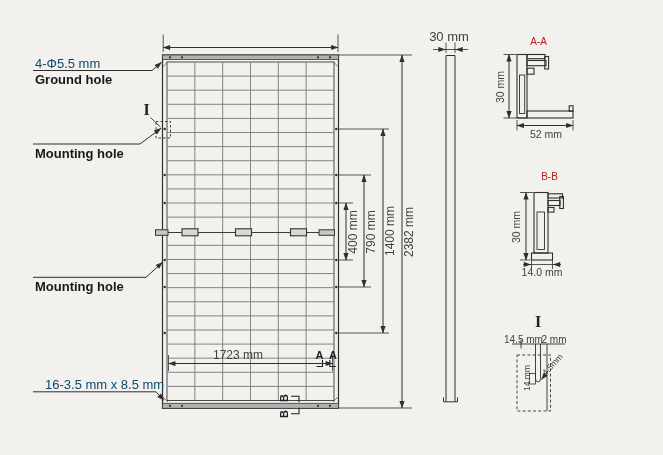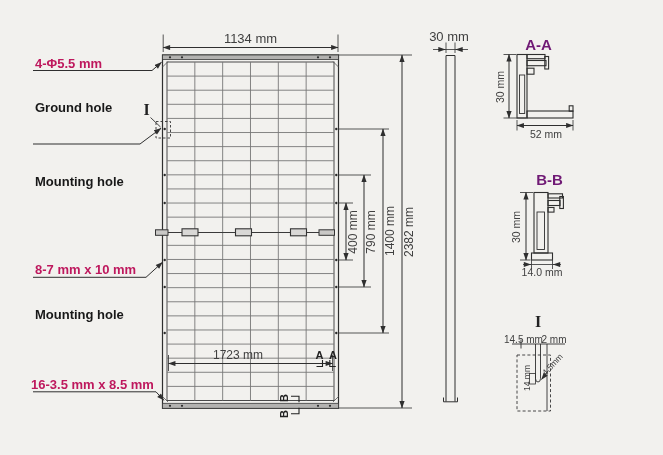--- a/index.html
+++ b/index.html
@@ -1,29 +1,29 @@
 <!DOCTYPE html>
 <html><head>
 <meta charset="utf-8">
 <style>
   html,body{margin:0;padding:0;background:#f2f1ee;}
   .stage{position:relative;width:663px;height:455px;background:#f2f1ee;
          font-family:"Liberation Sans",sans-serif;overflow:hidden;}
   .stage svg{position:absolute;left:0;top:0;}
   .t{position:absolute;white-space:nowrap;color:#3f3f3f;font-size:13px;line-height:1.15;}
-  .dim{color:#be185d;font-weight:700;}
-  .name{color:#181818;font-weight:700;margin-top:28px;}
+  .dim{color:#0c4a6e;font-weight:400;}
+  .name{color:#181818;font-weight:700;}
   .c{text-align:center;}
   .rot{transform:translate(-50%,-50%) rotate(-90deg);}
   .rot45{transform:translate(-50%,-50%) rotate(-47deg);}
   .s10{font-size:10.5px;}
   .s12{font-size:12px;}
   .s9{font-size:10px;}
   .s85{font-size:8.5px;}
-  .ttl{font-weight:700;font-size:15px;color:#701a75;}
+  .ttl{font-weight:400;font-size:10px;color:#b91c1c;}
   .mark{font-weight:700;font-size:11px;color:#222;}
   .srf{font-family:"Liberation Serif",serif;font-weight:700;font-size:16px;color:#222;}
 </style>
 </head>
 <body>
 
 <div class="stage">
 
 <svg width="663" height="455" viewBox="0 0 663 455">
   <defs>
@@ -209,25 +209,23 @@
     <rect x="517" y="355" width="33.5" height="56" stroke="#333" stroke-dasharray="3,2.2"></rect>
     <line x1="547" y1="344" x2="547" y2="411"></line>
     <rect x="529.5" y="373.5" width="6" height="10.5" stroke-width="0.8"></rect>
     <line x1="548.5" y1="370.5" x2="541.5" y2="379.5" marker-end="url(#arr)"></line>
   </g>
 </svg>
 
 <div class="t dim" style="left:35px;top:57px">4-Φ5.5 mm</div>
 <div class="t name" style="left:35px;top:73px">Ground hole</div>
 <div class="t name" style="left:35px;top:146.5px">Mounting hole</div>
-<div class="t dim" style="left:35px;top:263px">8-7 mm x 10 mm</div>
 <div class="t name" style="left:35px;top:280px">Mounting hole</div>
-<div class="t dim" style="left:31px;top:377.5px">16-3.5 mm x 8.5 mm</div>
-
-<div class="t c" style="left:163px;top:32px;width:175px">1134 mm</div>
+<div class="t dim" style="left:45px;top:377.5px">16-3.5 mm x 8.5 mm</div>
+
 <div class="t c s12" style="left:206px;top:348.5px;width:64px">1723 mm</div>
 <div class="t rot s12" style="left:354px;top:231.5px">400 mm</div>
 <div class="t rot s12" style="left:372px;top:231.5px">790 mm</div>
 <div class="t rot s12" style="left:391px;top:231px">1400 mm</div>
 <div class="t rot s12" style="left:410px;top:231.5px">2382 mm</div>
 
 <div class="t c" style="left:426px;top:30px;width:46px">30 mm</div>
 
 <div class="t c ttl" style="left:515px;top:36px;width:47px">A-A</div>
 <div class="t rot s10" style="left:499.5px;top:86.5px">30 mm</div>

